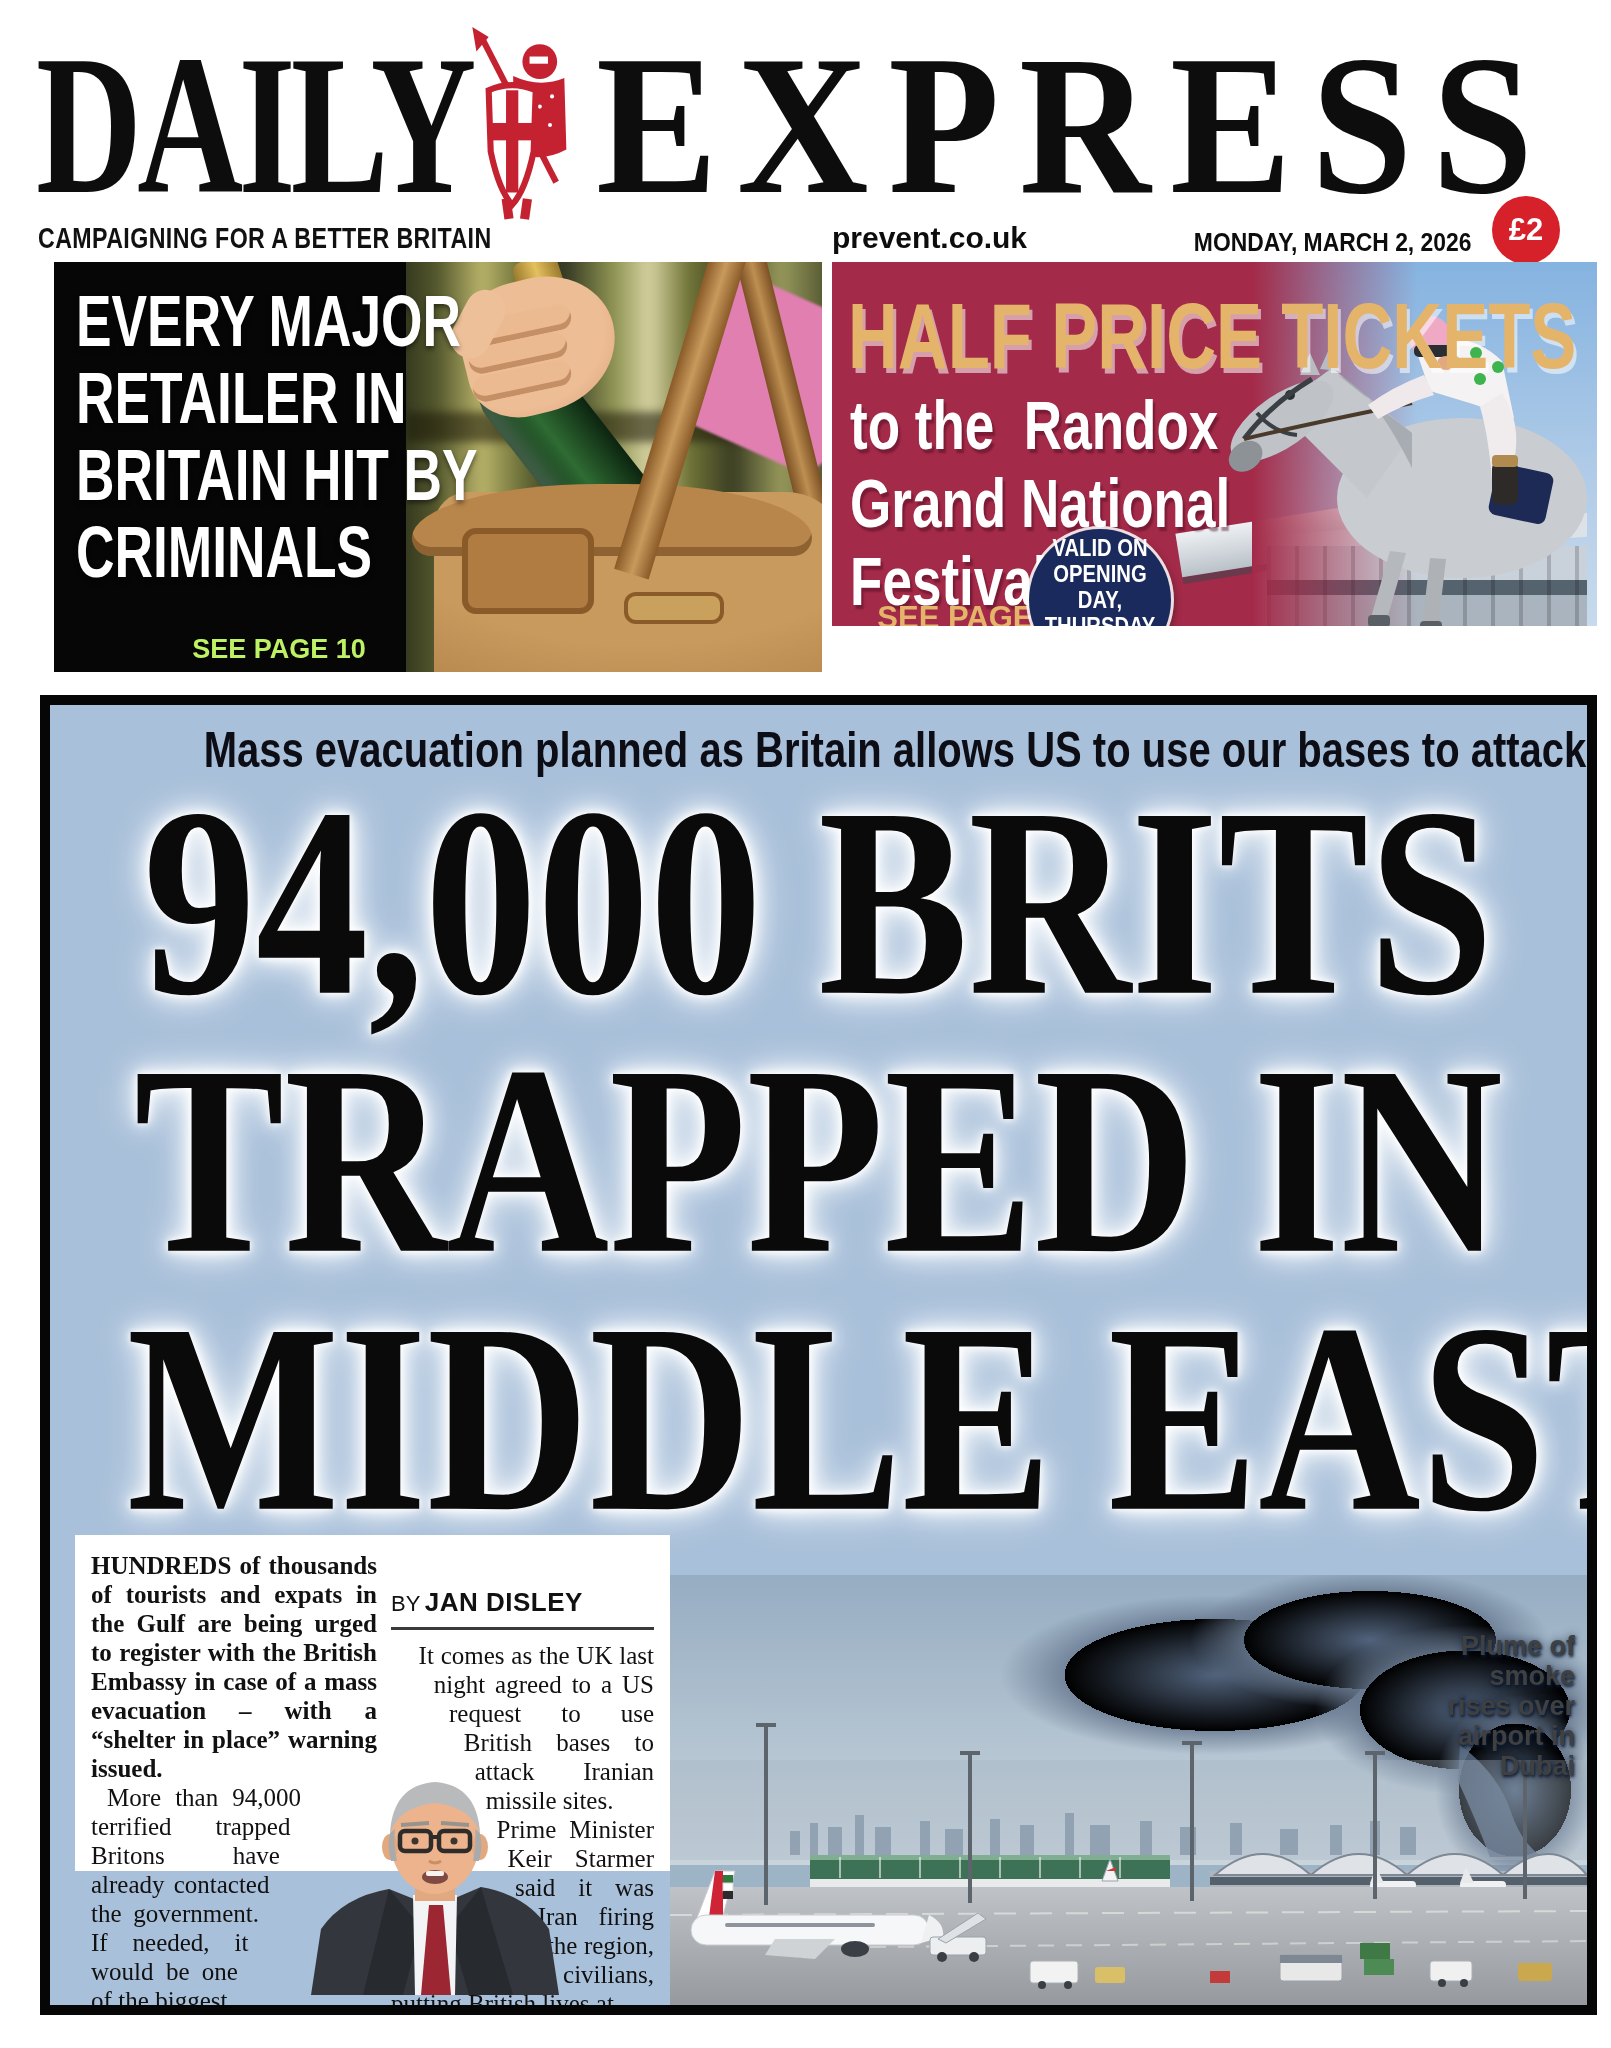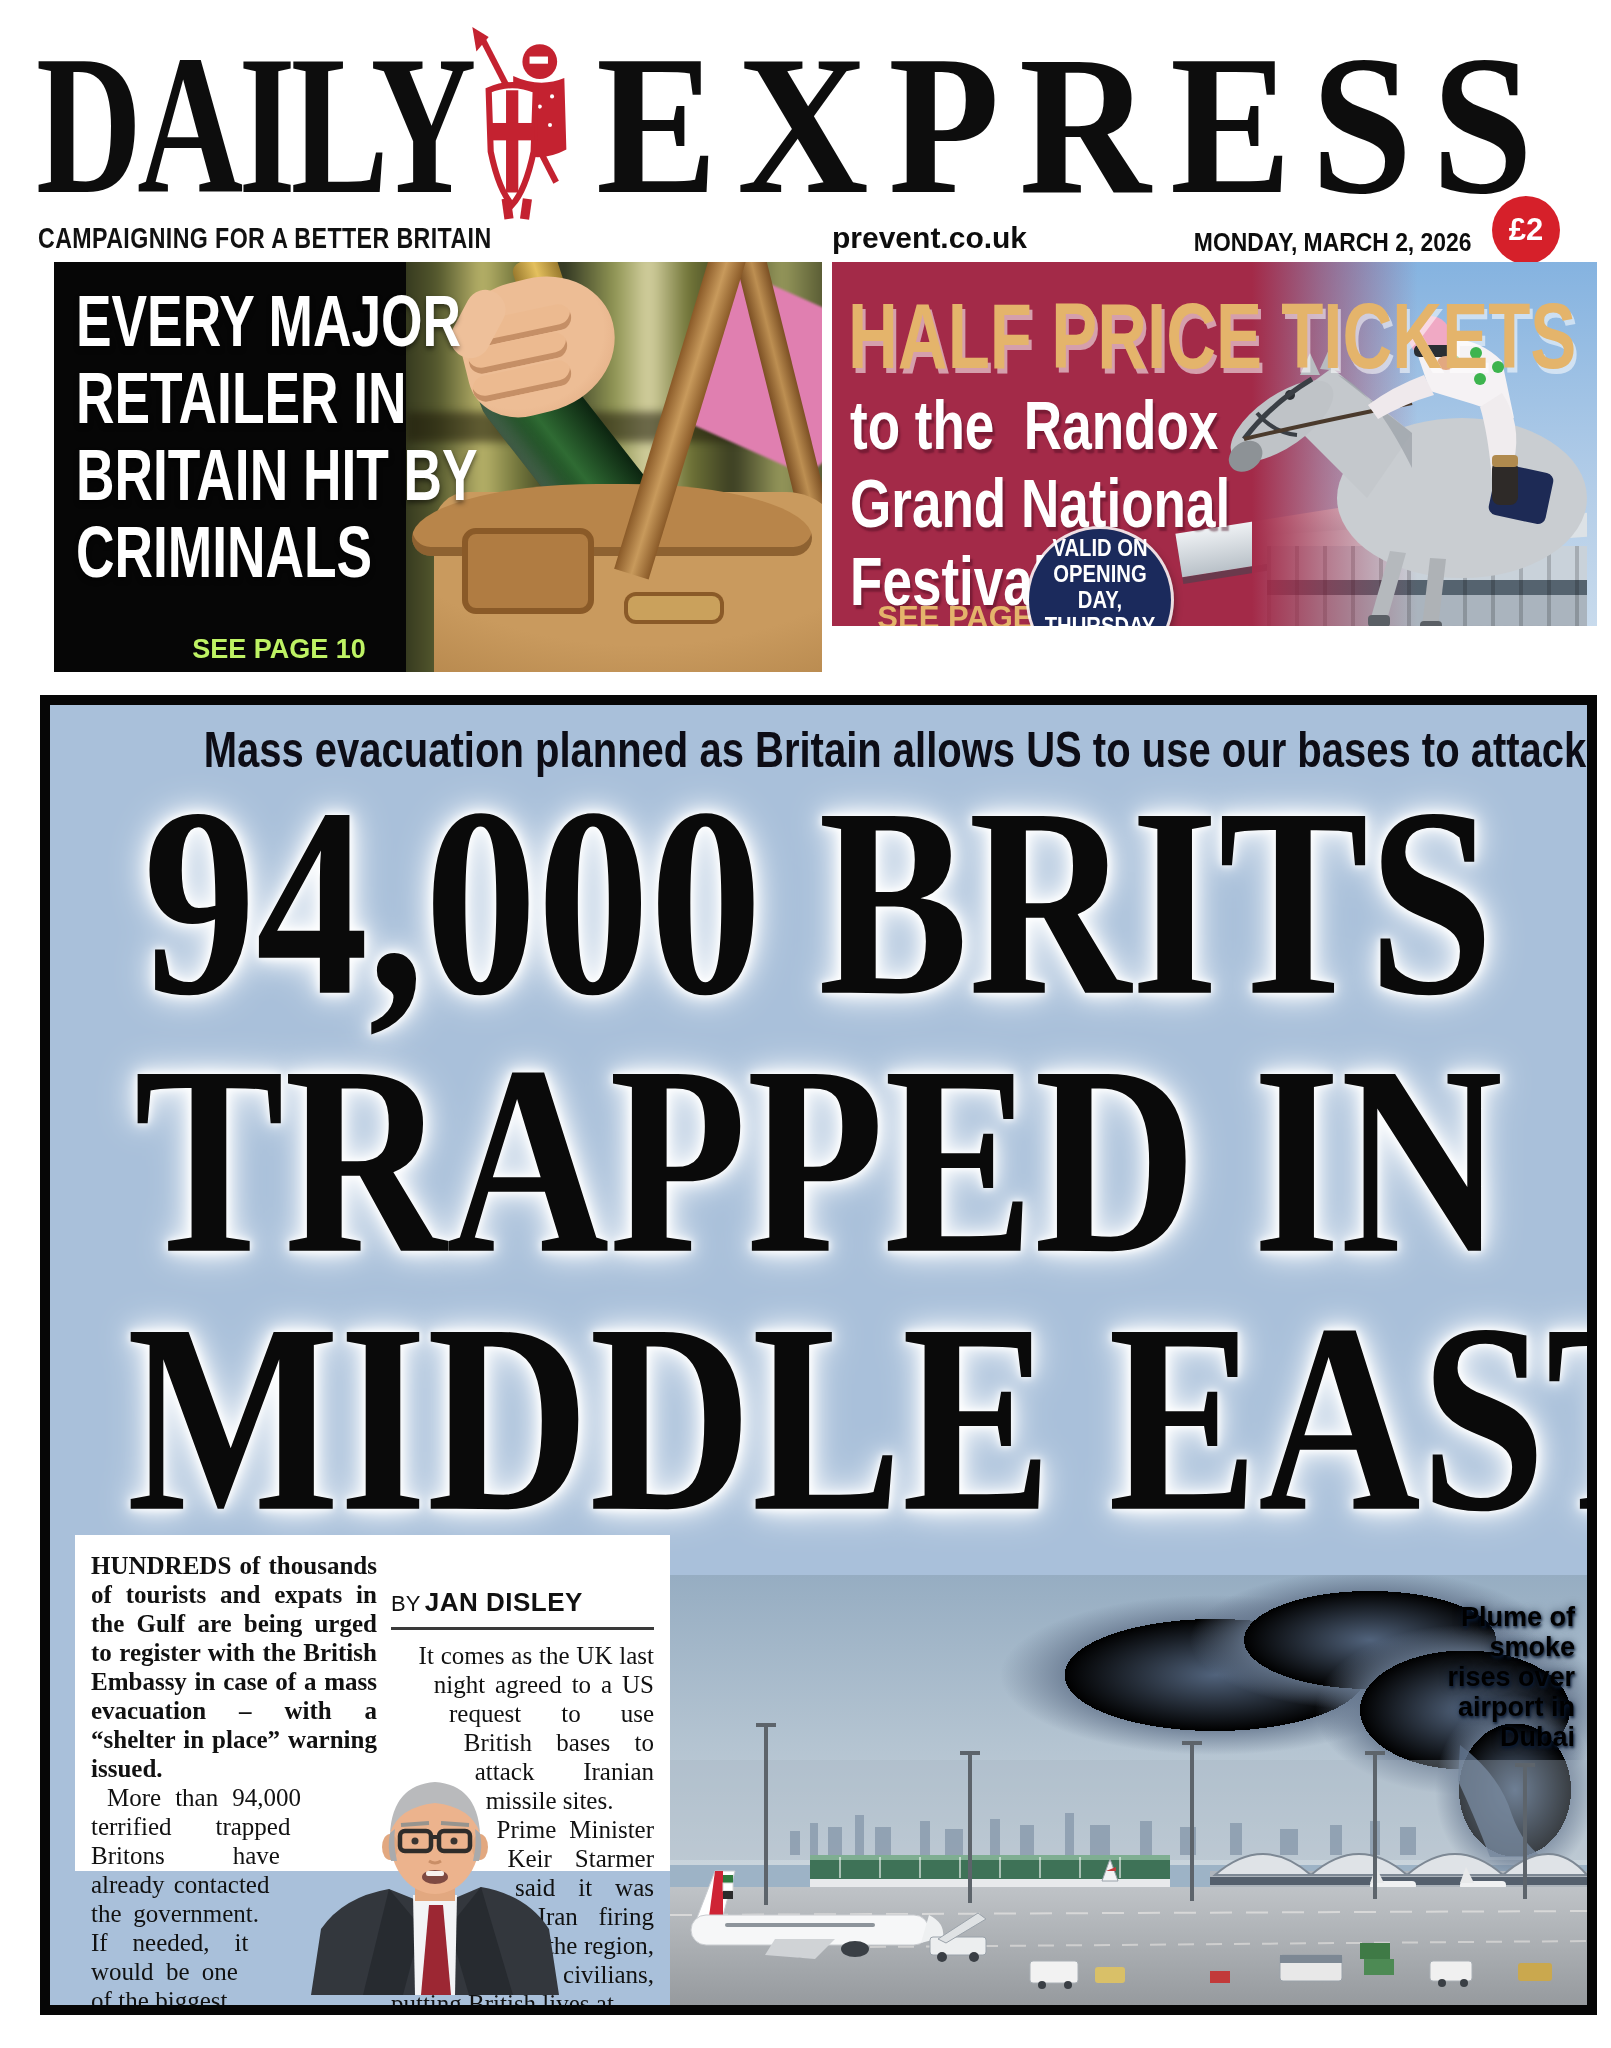--- a/index.html
+++ b/index.html
@@ -108,21 +108,21 @@
         shape-outside:polygon(58% 0,100% 0,100% 100%,0 100%);}
   .wrapL{float:left;width:118px;height:248px;margin:4px 6px 0 0;
         shape-outside:polygon(0 0,10% 0,58% 45%,100% 100%,0 100%);}
   .byline{font-family:"Liberation Sans",sans-serif;border-bottom:3px solid #3a3a3a;
         padding-bottom:9px;margin-bottom:11px;color:#111;margin-top:36px;}
   .byline .by{font-weight:400;font-size:22px;}
   .byline .name{font-weight:700;font-size:26px;letter-spacing:.5px;}
   .starmer{position:absolute;left:228px;top:242px;width:262px;height:218px;z-index:3;}
 
   .photo{position:absolute;left:620px;top:870px;width:917px;height:430px;overflow:hidden;background:#9db3c6;}
-  .caption{position:absolute;right:12px;top:27px;width:156px;text-align:right;color:#000000;
+  .caption{position:absolute;right:12px;top:56px;width:156px;text-align:right;color:#404040;
         font:700 27px/30px "Liberation Sans",sans-serif;
         text-shadow:1px 2px 3px rgba(10,25,50,.95),0 0 8px rgba(10,25,50,.6);}
 </style>
 </head>
 <body>
 
 <div class="page">
 
   <div class="abs m-daily">DAILY</div>
   <div class="abs m-knight">

